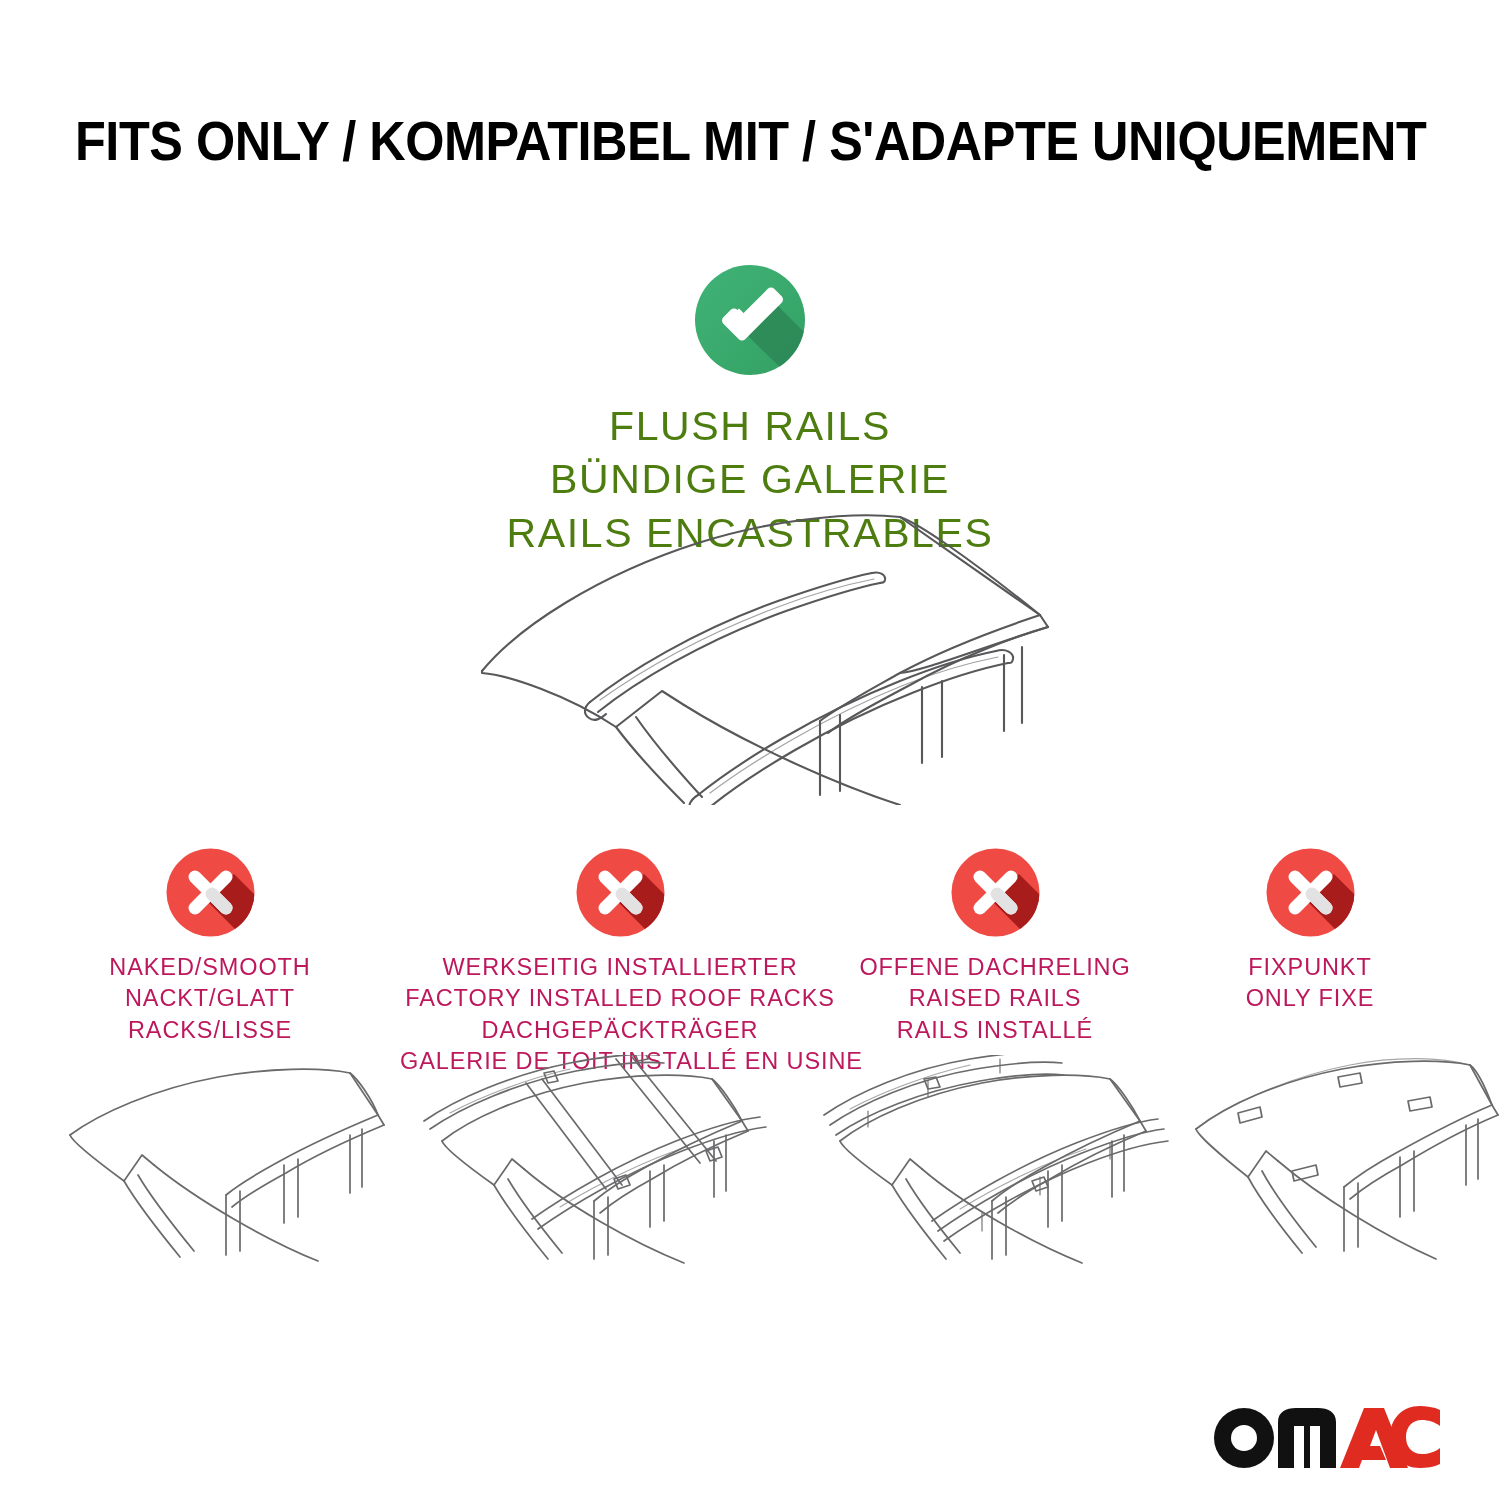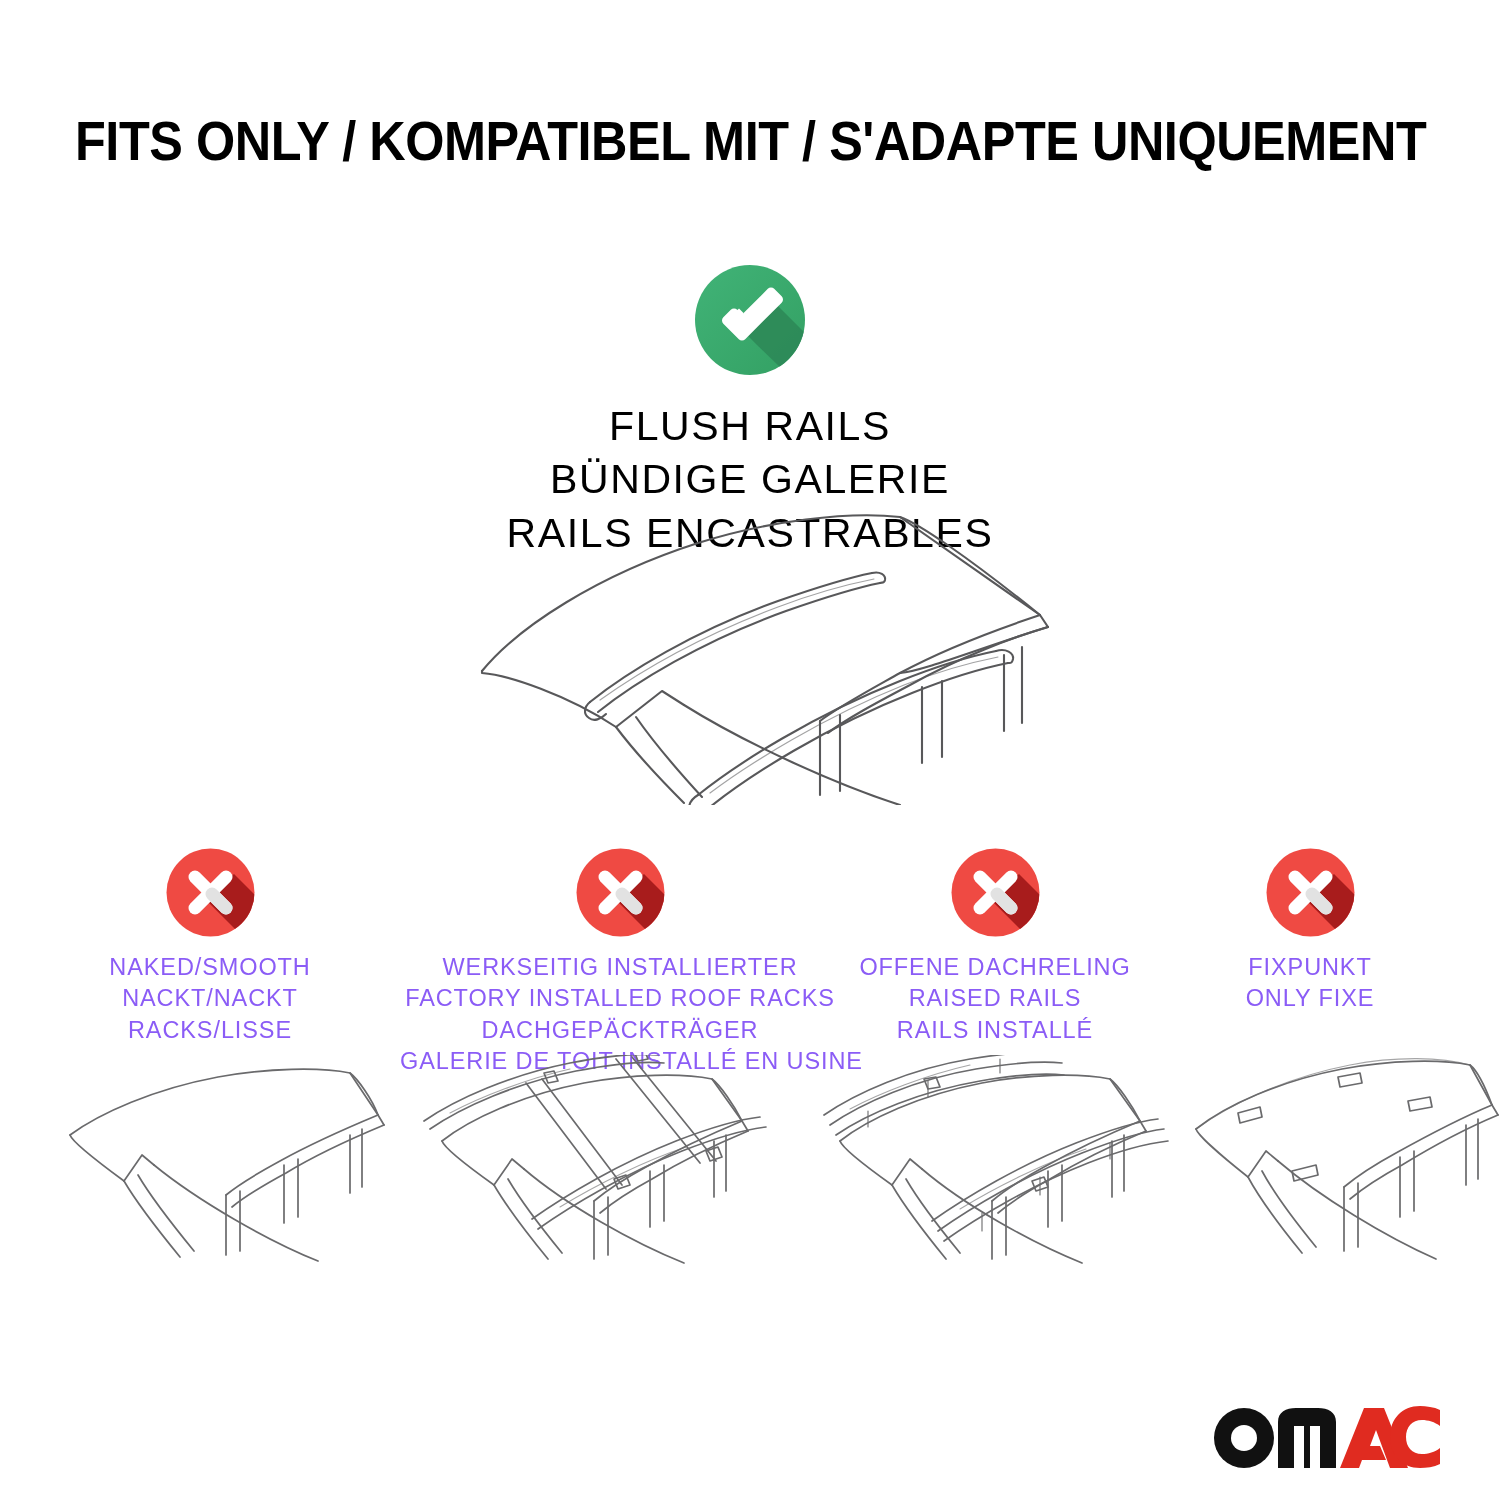--- a/index.html
+++ b/index.html
@@ -44,21 +44,21 @@
   .status-icon {
     display: block;
     margin: 0 auto;
   }
   .approved-labels {
     margin-top: 18px;
     font-size: 41px;
     line-height: 1.30;
     letter-spacing: 1.6px;
     font-weight: 400;
-    color: #000000;
+    color: #4d7c0f;
   }
   .approved-labels div { white-space: nowrap; }
 
   .flush-illustration {
     position: absolute;
     top: 495px;
     left: 448px;
     width: 620px;
     height: 310px;
   }
@@ -75,21 +75,21 @@
     position: absolute;
     top: 0;
     text-align: center;
   }
   .reject-col .x-wrap { height: 96px; }
   .reject-labels {
     margin-top: 10px;
     font-size: 23.5px;
     line-height: 1.34;
     letter-spacing: 0.9px;
-    color: #8b5cf6;
+    color: #be185d;
   }
   .reject-labels div { white-space: nowrap; }
 
   .roof-row {
     position: absolute;
     top: 1055px;
     left: 0;
     width: 1500px;
     height: 215px;
   }
@@ -195,21 +195,21 @@
           <line x1="31" y1="31" x2="62" y2="62"></line>
           <line x1="62" y1="31" x2="31" y2="62"></line>
         </g>
         <g clip-path="url(#clipRed1)">
           <line x1="48" y1="48" x2="62" y2="62" stroke="#e2e2e2" stroke-width="13" stroke-linecap="round"></line>
         </g>
       </svg>
     </div>
     <div class="reject-labels">
       <div>NAKED/SMOOTH</div>
-      <div>NACKT/NACKT</div>
+      <div>NACKT/GLATT</div>
       <div>RACKS/LISSE</div>
     </div>
   </div>
 
   <div class="reject-col" style="left:400px; width:440px;">
     <div class="x-wrap">
       <svg width="93" height="93" viewBox="0 0 93 93">
         <defs>
           <clipPath id="clipRed2">
               <circle cx="46.5" cy="46.5" r="44"></circle>

